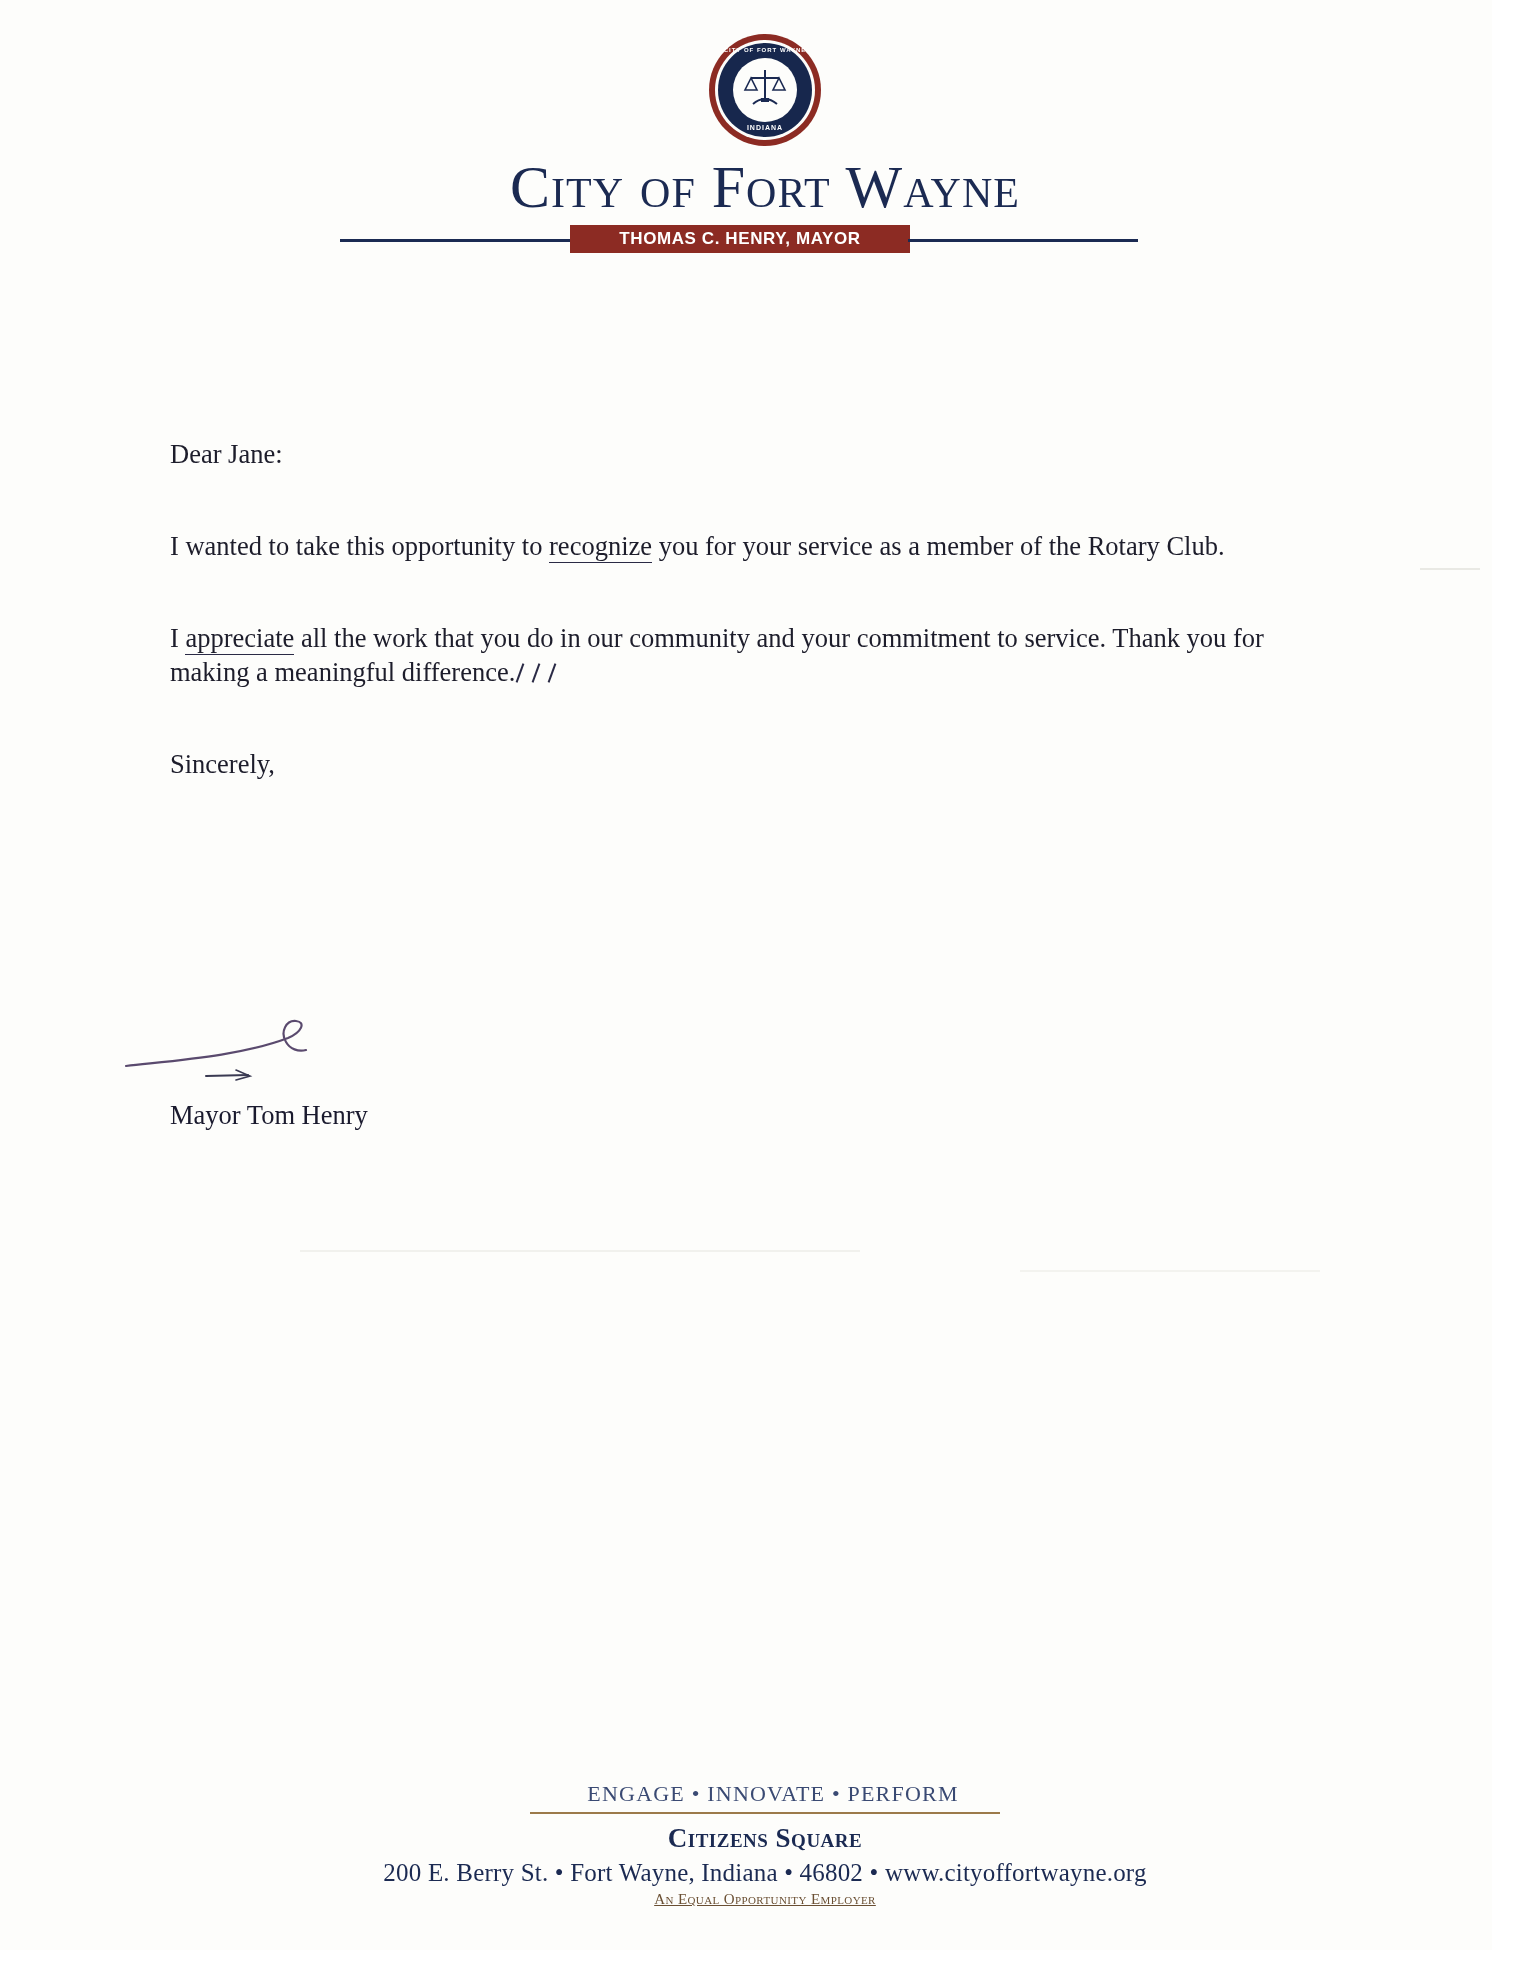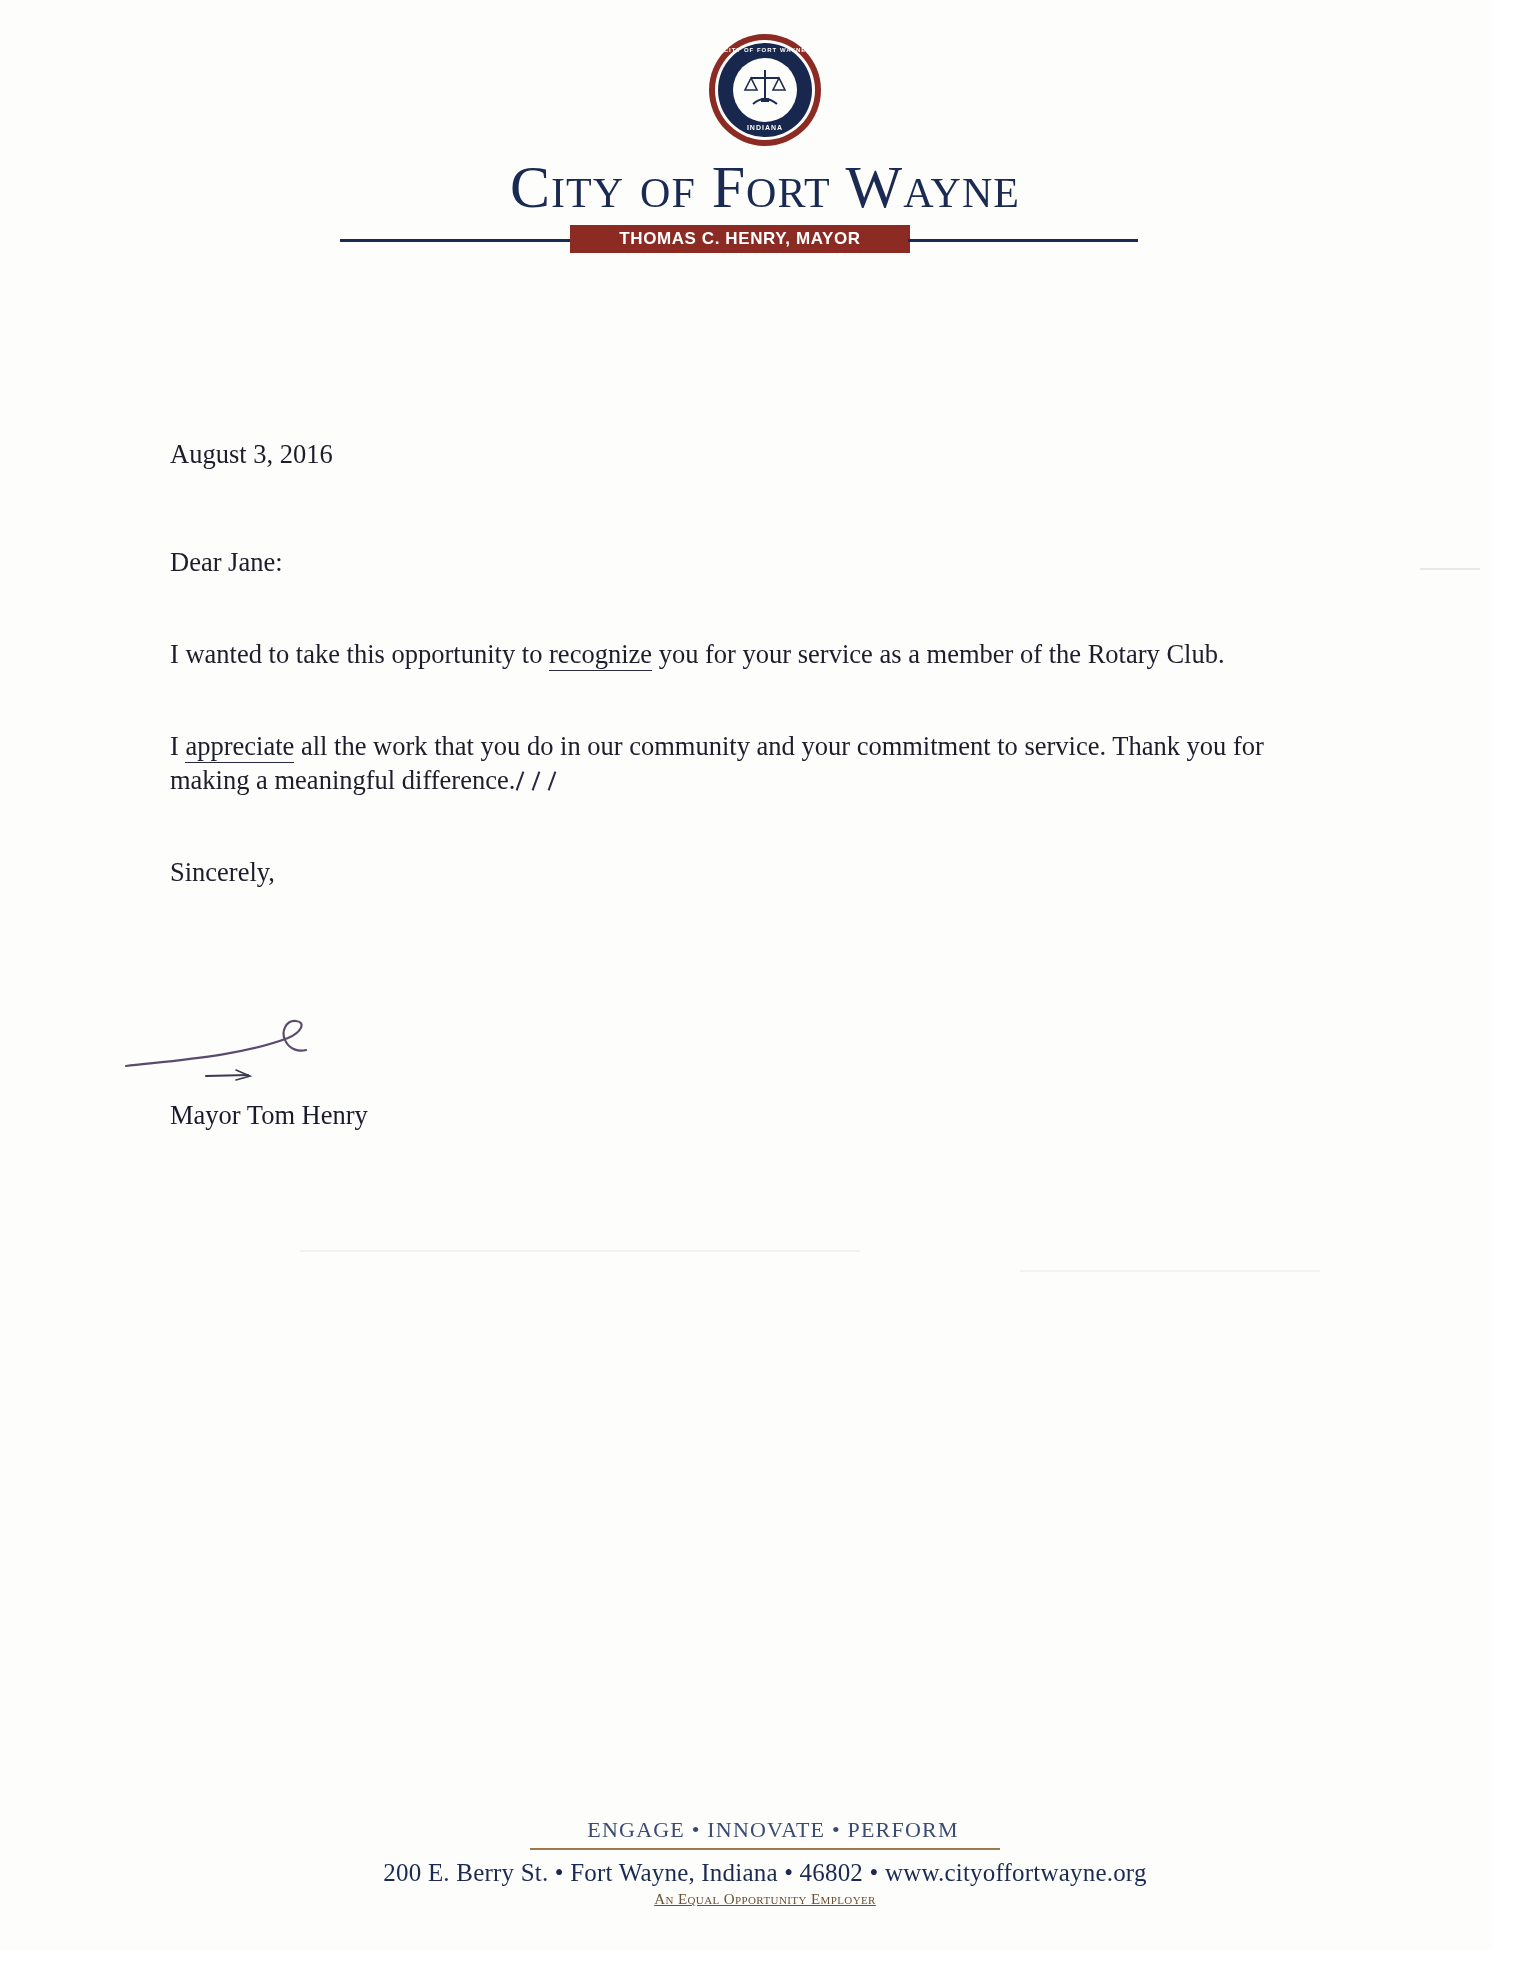--- a/index.html
+++ b/index.html
@@ -265,21 +265,20 @@
 
     <div class="rule-row">
       <div class="rule-line rule-left"></div>
       <div class="mayor-bar">THOMAS C. HENRY, MAYOR</div>
       <div class="rule-line rule-right"></div>
     </div>
   </div>
 
   <div class="body-block">
 
-    <p class="date">August 3, 2016</p>
 
 
     <p class="salutation">Dear Jane:</p>
 
     <p class="para"><span>I wanted to take this opportunity to </span><span class="u-under">recognize</span><span> you for your service as a member of the Rotary Club.</span></p>
 
     <p class="para"><span>I </span><span class="u-under">appreciate</span><span> all the work that you do in our community and your commitment to service. Thank you for making a meaningful difference.</span><span class="marks"><i></i><i></i><i></i></span></p>
 
     <p class="closing">Sincerely,</p>
   </div>
@@ -288,17 +287,18 @@
     <path d="M6 48 C60 42, 120 38, 168 20 C182 14, 186 4, 176 3 C166 2, 160 14, 166 24 C170 31, 178 34, 186 32" fill="none" stroke="#5a4a6e" stroke-width="2.2" stroke-linecap="round"></path>
     <path d="M86 58 L128 57" fill="none" stroke="#3a3a52" stroke-width="2" stroke-linecap="round"></path>
     <path d="M116 52 L130 58 L116 62" fill="none" stroke="#3a3a52" stroke-width="1.6" stroke-linecap="round"></path>
   </svg>
 
   <div class="sig-name">Mayor Tom Henry</div>
 
   <div class="footer">
     <div class="tagline">ENGAGE  •  INNOVATE  •  PERFORM</div>
     <div class="footer-rule"></div>
+    <div class="citizens">Citizens Square</div>
     <div class="address-line">200 E. Berry St.  •  Fort Wayne, Indiana  •  46802  •  www.cityoffortwayne.org</div>
     <div class="eoe">An Equal Opportunity Employer</div>
   </div>
 
 </div>
 
 </body></html>

